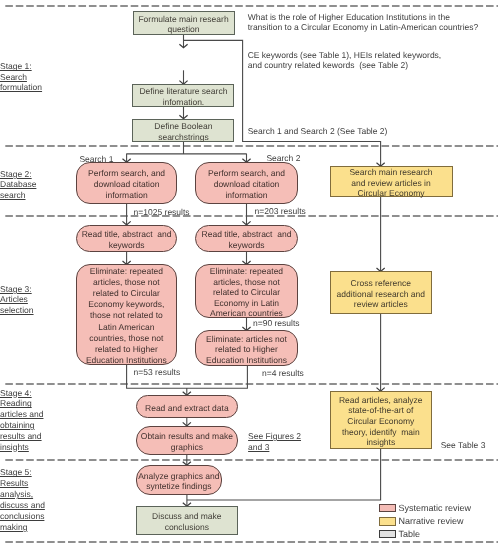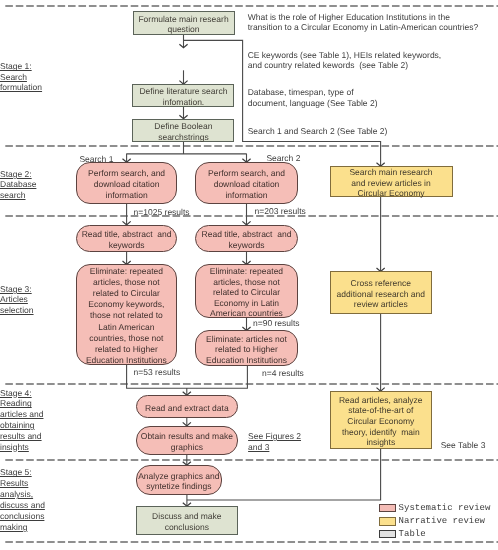--- a/index.html
+++ b/index.html
@@ -27,21 +27,21 @@
   
   svg.seps{position:absolute;left:0;top:0;width:498px;height:550px;z-index:1;}
 
   svg.arrows{position:absolute;left:0;top:0;width:498px;height:550px;overflow:visible;z-index:2;}
 
   
   .sw{position:absolute;box-sizing:border-box;border:1.2px solid #3c3c3c;width:17.4px;height:8.8px;}
   .sw.p{background:#f4bcb6;border-color:#5b4340;}
   .sw.y{background:#fbe08d;border-color:#806c3c;}
   .sw.b{background:#e2e2e2;border-color:#3c3c3c;}
-  .lgtxt{position:absolute;font-size:9px;color:#3d3d3d;white-space:pre;font-family:Liberation Mono, monospace;}
+  .lgtxt{position:absolute;font-size:9px;color:#3d3d3d;white-space:pre;}
 </style>
 </head>
 <body>
 
 <div id="root">
 
   <svg class="seps" viewBox="0 0 498 550">
     <g stroke="#6b6b6b" stroke-width="1.5" stroke-dasharray="7.6 2.85" fill="none">
       <line x1="5.3" y1="6" x2="498" y2="6"></line>
       <line x1="5.3" y1="146" x2="498" y2="146"></line>
@@ -226,22 +226,20 @@
     <span class="lbl">Discuss and make
 conclusions</span>
     </div>
 
   <div class="txt" style="left:247.7px;top:11.6px"><span>What is the role of Higher Education Institutions in the
 transition to a Circular Economy in Latin-American countries?</span></div>
 
   <div class="txt" style="left:247.7px;top:49.9px"><span>CE keywords (see Table 1), HEIs related keywords,
 and country related kewords  (see Table 2)</span></div>
 
-  <div class="txt" style="left:247.7px;top:87.2px"><span>Database, timespan, type of
-document, language (See Table 2)</span></div>
 
   <div class="txt" style="left:247.7px;top:125.6px"><span>Search 1 and Search 2 (See Table 2)</span></div>
 
   <div class="txt" style="left:79.4px;top:153.6px"><span>Search 1</span></div>
 
   <div class="txt" style="left:266.4px;top:153.2px"><span>Search 2</span></div>
 
   <div class="txt" style="left:133.6px;top:206.7px"><span>n=1025 results</span></div>
 
   <div class="txt" style="left:254.5px;top:206.1px"><span>n=203 results</span></div>

